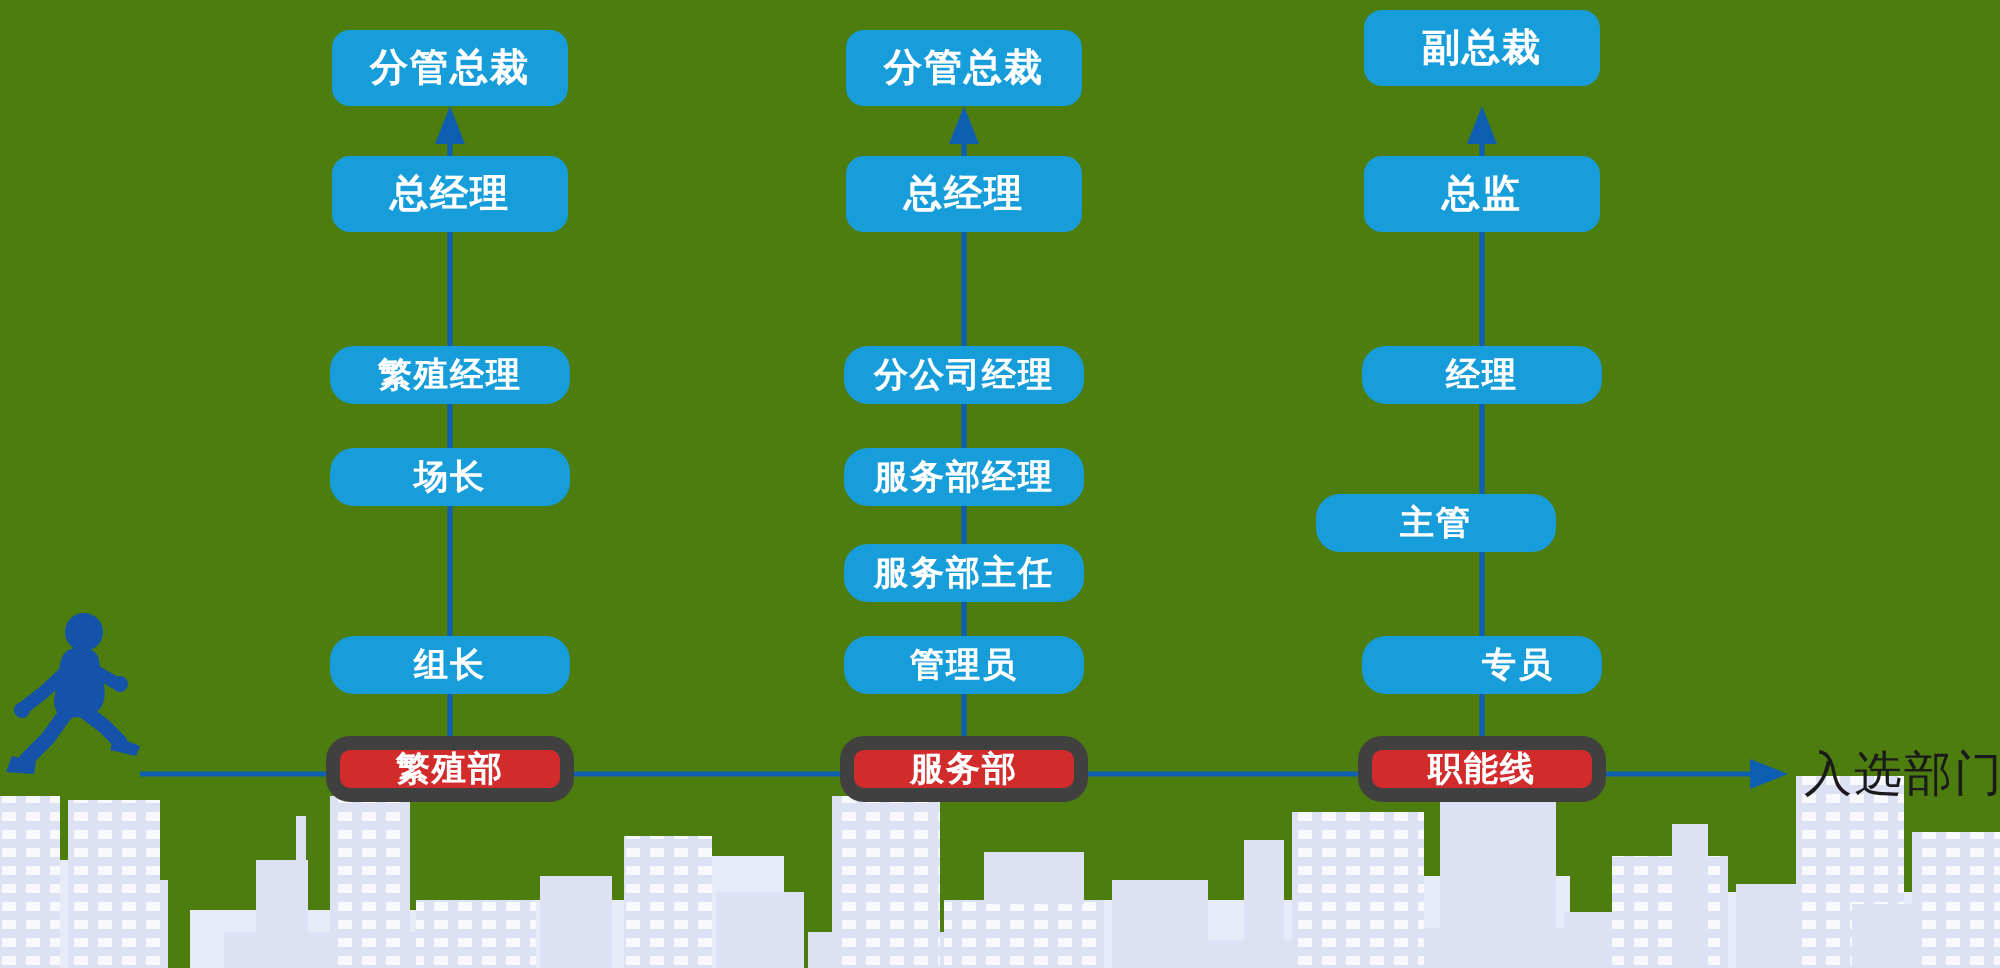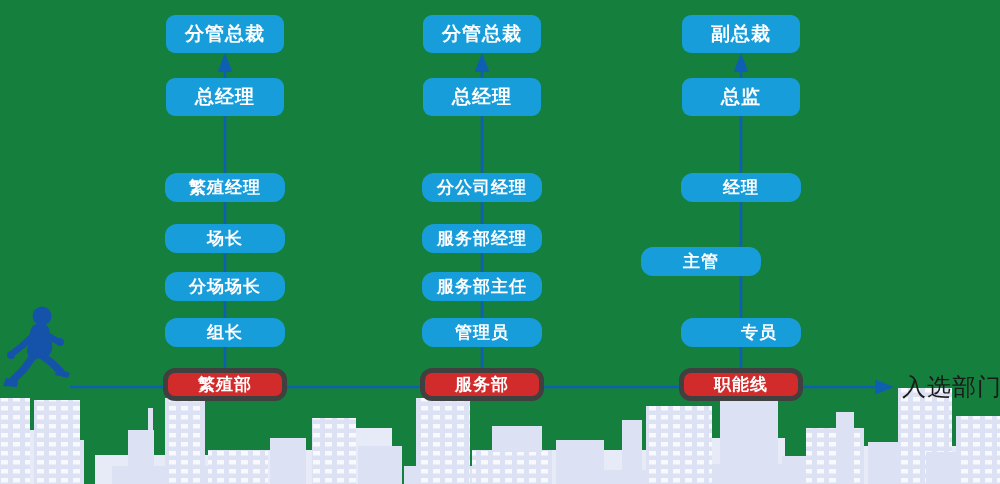--- a/index.html
+++ b/index.html
@@ -1,34 +1,34 @@
 <!DOCTYPE html>
 <html><head>
 <meta charset="utf-8">
 <style>
   html,body{margin:0;padding:0;background:#ffffff;}
   .stage{
-    position:relative;width:1000px;height:484px;background:#15803d;overflow:hidden;
+    position:relative;width:1000px;height:484px;background:#4d7c0f;overflow:hidden;
     font-family:"Liberation Sans","DejaVu Sans",sans-serif;
   }
   .stage svg{position:absolute;left:0;top:0;}
   .box{
     position:absolute;display:flex;align-items:center;justify-content:center;
     color:#ffffff;font-weight:bold;letter-spacing:1px;box-sizing:border-box;
     white-space:nowrap;
     border-radius:12px;
   }
   .exec{
     width:118px;height:38px;background:#189DDB;border-radius:9px;font-size:19px;
   }
   .ladder{
     width:120px;height:29px;background:#189DDB;font-size:17px;
   }
   .dept{
-    width:124px;height:33px;background:#D22B2B;border:5px solid #404040;font-size:17px;
+    width:124px;height:33px;background:#D22B2B;border:7px solid #404040;font-size:17px;
   }
   .axis-label{
     position:absolute;left:902px;top:371px;font-size:24px;color:#1a1a1a;
     letter-spacing:1px;white-space:nowrap;
   }
 </style>
 </head>
 <body>
 
 <div class="stage">
@@ -118,34 +118,33 @@
       <path d="M57,368 l13,5 l-2,5 l-13,-3 z" stroke="none"></path>
       <polyline points="34,355 24,369 13,380" fill="none" stroke-width="7.5" stroke-linecap="round" stroke-linejoin="round"></polyline>
       <path d="M6,378 l12,3 l-1,6 l-14,-1 z" stroke="none"></path>
     </g>
   </svg>
 
   <div class="box exec" style="left:166px;top:15px;">分管总裁</div>
   <div class="box exec" style="left:166px;top:78px;">总经理</div>
   <div class="box ladder" style="left:165px;top:173px;">繁殖经理</div>
   <div class="box ladder" style="left:165px;top:224px;">场长</div>
-  <div class="box ladder" style="left:165px;top:272px;">分场场长</div>
   <div class="box ladder" style="left:165px;top:318px;">组长</div>
   <div class="box dept" style="left:163px;top:368px;">繁殖部</div>
 
   <div class="box exec" style="left:423px;top:15px;">分管总裁</div>
   <div class="box exec" style="left:423px;top:78px;">总经理</div>
   <div class="box ladder" style="left:422px;top:173px;">分公司经理</div>
   <div class="box ladder" style="left:422px;top:224px;text-align:center;">服务部经理</div>
   <div class="box ladder" style="left:422px;top:272px;">服务部主任</div>
   <div class="box ladder" style="left:422px;top:318px;">管理员</div>
   <div class="box dept" style="left:420px;top:368px;">服务部</div>
 
-  <div class="box exec" style="left:682px;top:15px;text-align:right;">副总裁</div>
+  <div class="box exec" style="left:682px;top:5px;text-align:right;">副总裁</div>
   <div class="box exec" style="left:682px;top:78px;">总监</div>
   <div class="box ladder" style="left:681px;top:173px;">经理</div>
-  <div class="box ladder" style="left:641px;top:247px;">主管</div>
+  <div class="box ladder" style="left:658px;top:247px;">主管</div>
   <div class="box ladder" style="left:681px;top:318px;padding-left:36px;">专员</div>
   <div class="box dept" style="left:679px;top:368px;">职能线</div>
 
   <div class="axis-label">入选部门</div>
 
 </div>
 
 </body></html>

